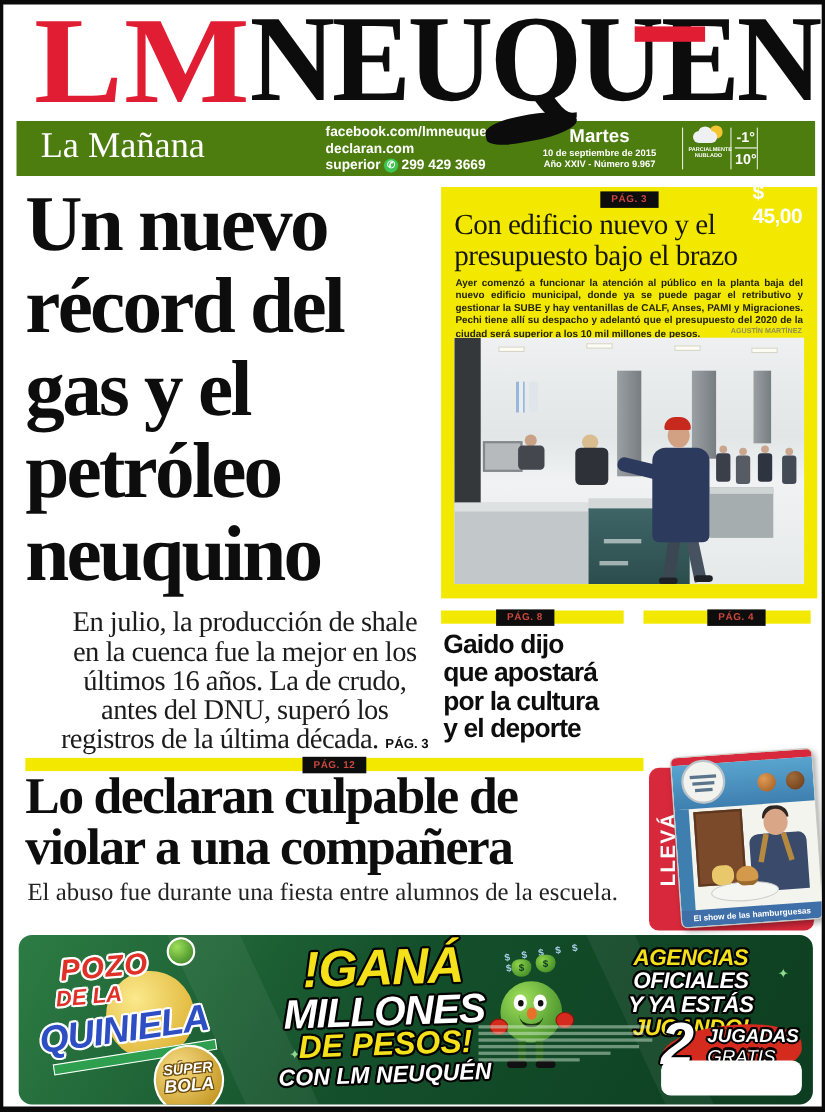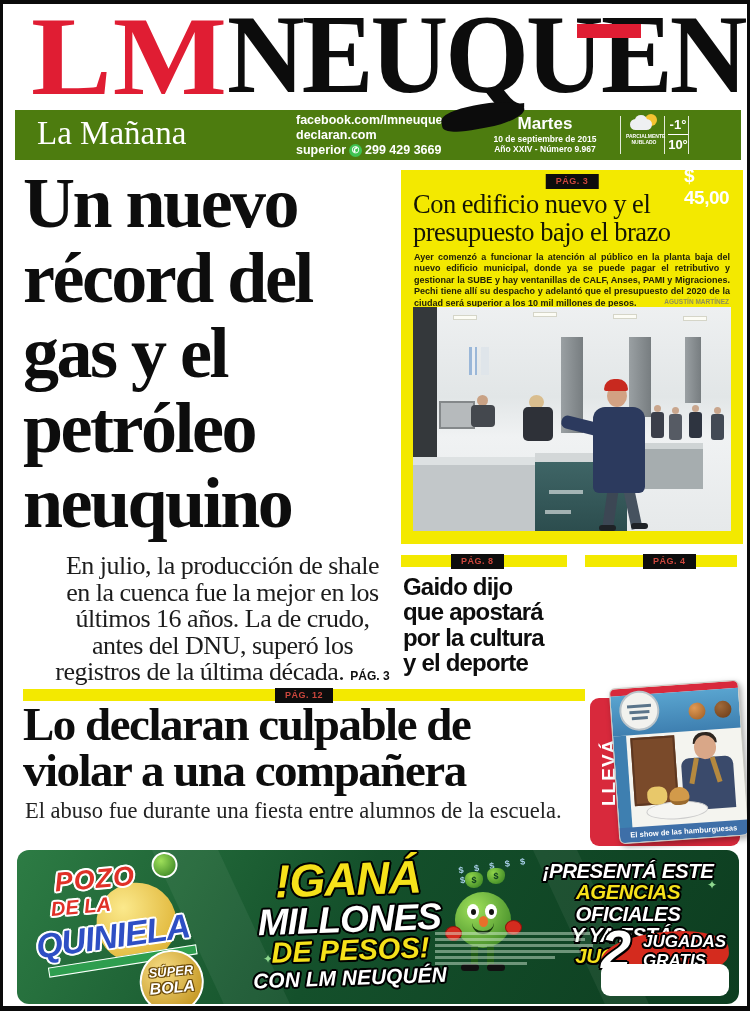--- a/index.html
+++ b/index.html
@@ -177,21 +177,21 @@
   
   #ad-right { position:absolute; left:508px; top:10px; width:206px; text-align:center;
     font-weight:bold; font-style:italic; font-size:20.5px; line-height:1.04; letter-spacing:-0.5px; }
   #ad-right .w { color:#fff; } #ad-right .y { color:#f5e11a; }
   
   #offer { position:absolute; left:580px; top:80px; width:140px; height:50px; }
   #offer-blob { position:absolute; left:4px; top:2px; width:128px; height:48px; background:#d42b1e;
     border-radius:55% 45% 50% 50%; transform:rotate(-4deg); }
   #offer-2 { position:absolute; left:4px; top:-12px; font-weight:bold; font-size:54px; color:#fff; font-style:italic; }
   #offer-l1 { position:absolute; left:46px; top:2px; font-weight:bold; font-style:italic; font-size:17px; color:#fff; }
-  #offer-l2 { position:absolute; left:46px; top:21px; font-weight:bold; font-style:italic; font-size:17px; color:#fff; }
+  #offer-l2 { position:absolute; left:46px; top:21px; font-weight:normal; font-style:italic; font-size:17px; color:#fff; }
   #codebox { position:absolute; left:584px; top:114px; width:128px; height:32px; background:#fff; border-radius:9px; }
   #fineprint { position:absolute; left:418px; top:82px; width:160px; }
   .fp-line { height:3px; background:rgba(225,245,225,0.45); margin-bottom:3px; }
 </style>
 </head>
 <body>
 
 <div id="page">
 
   <div id="lm-logo">LM</div>
@@ -392,21 +392,20 @@
       </div>
       <div class="glove" style="left:8px;top:68px"></div>
       <div class="glove" style="left:68px;top:62px"></div>
       <div class="leg" style="left:34px"></div>
       <div class="leg" style="left:50px"></div>
       <div class="shoe2" style="left:24px"></div>
       <div class="shoe2" style="left:50px"></div>
     </div>
 
     <div id="ad-right">
-      <div class="w outline-b">¡PRESENTÁ ESTE</div>
       <div><span class="y outline-b">AGENCIAS</span><span class="w outline-b"> OFICIALES</span></div>
       <div><span class="w outline-b">Y YA ESTÁS</span><span class="y outline-b"> JUGANDO!</span></div>
     </div>
 
     <div id="offer">
       <div id="offer-blob"></div>
       <div id="offer-2" class="outline-b">2</div>
       <div id="offer-l1" class="outline-b">JUGADAS</div>
       <div id="offer-l2" class="outline-b">GRATIS</div>
     </div>

